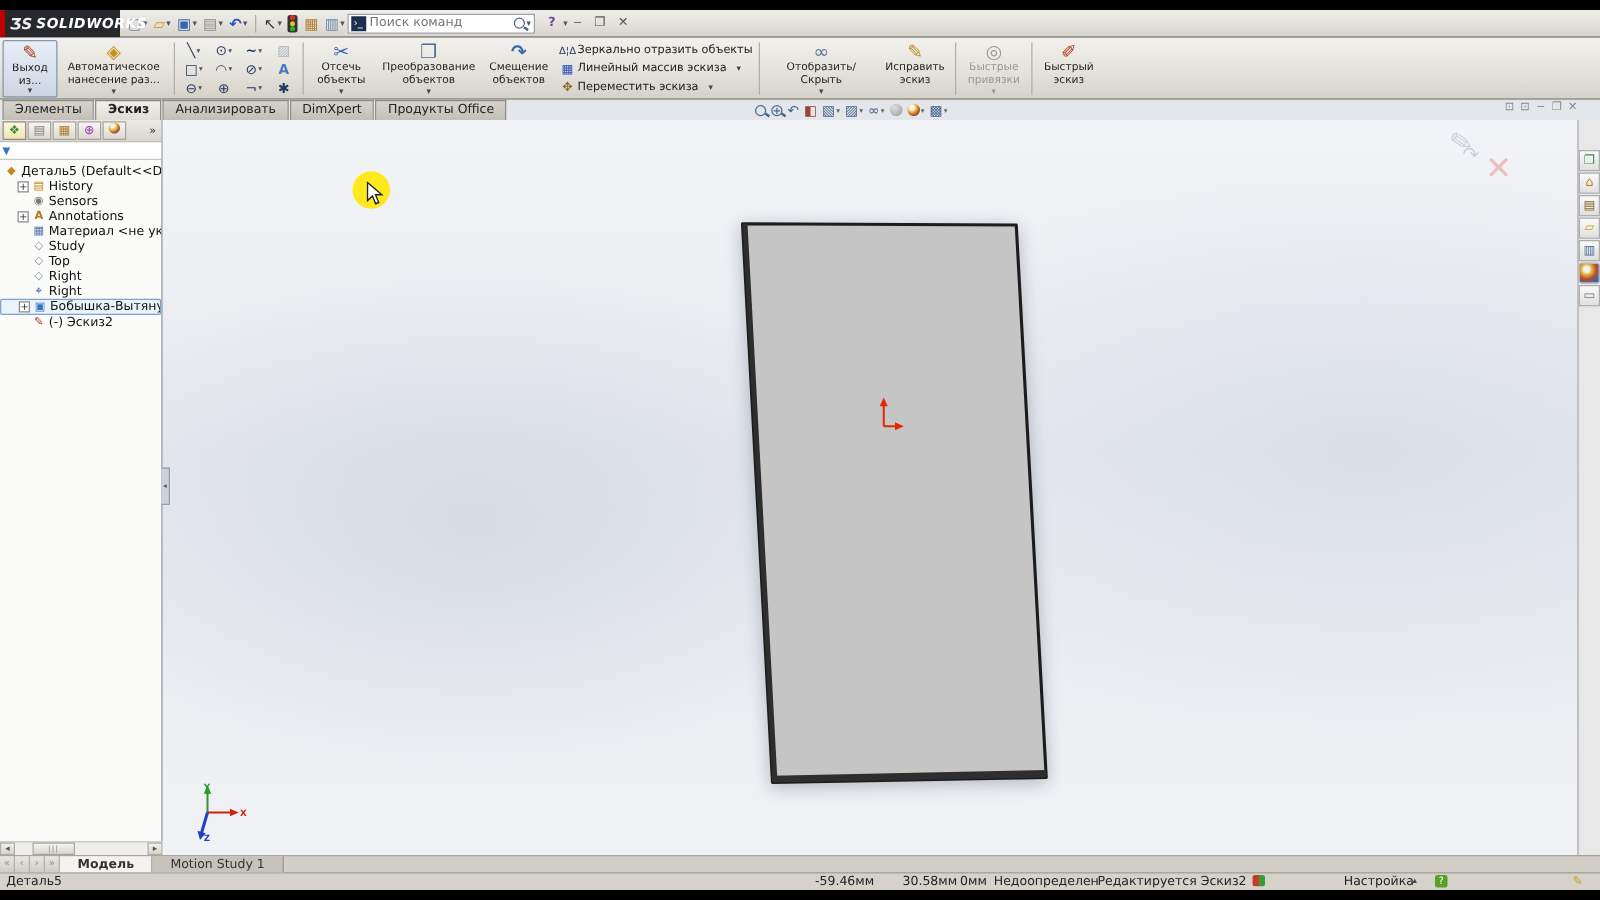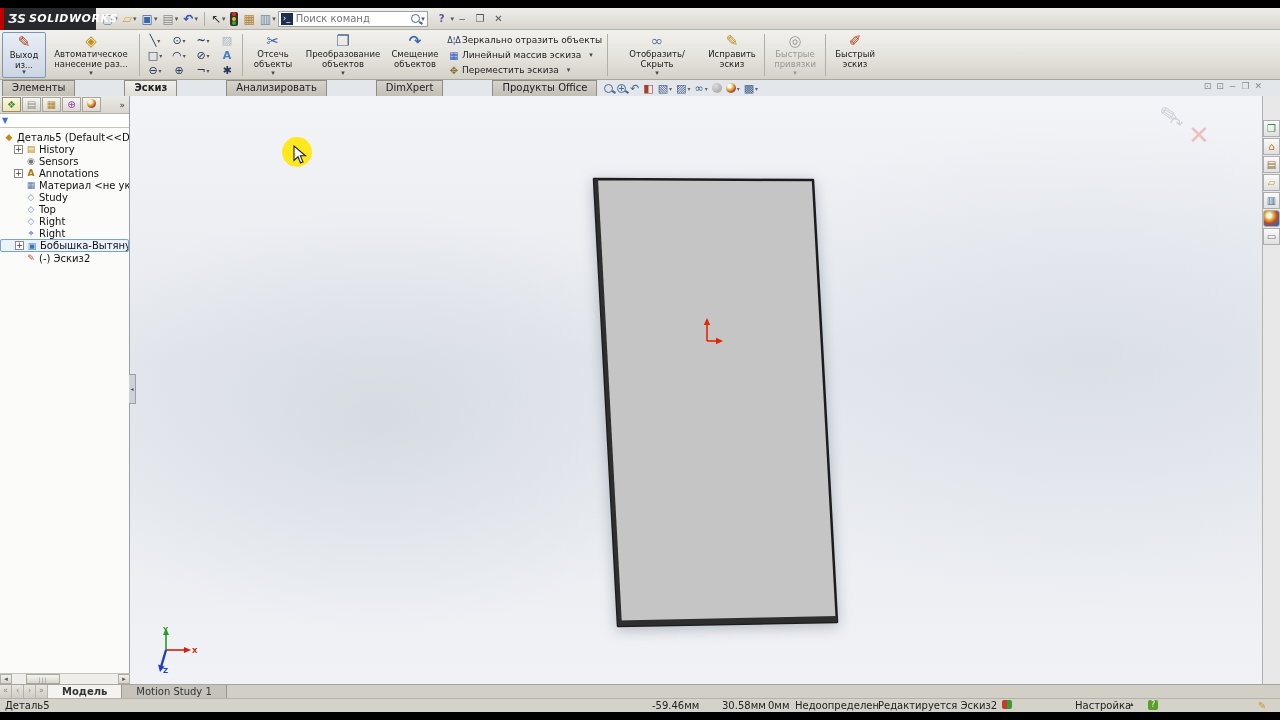--- a/index.html
+++ b/index.html
@@ -53,21 +53,21 @@
   .gcell .gl { font-size:11px; line-height:13px; color:#23365e; }
   .gcell .gdd { font-size:6px; color:#555; }
   #list-group { display:flex; flex-direction:column; justify-content:center; gap:1px; padding:0 2px; }
   .lrow { display:flex; align-items:center; height:14px; }
   .lrow .lic { width:16px; font-size:10px; text-align:center; color:#23365e; flex:0 0 auto; }
   .lrow .llbl { font-size:9px; color:#222; white-space:nowrap; }
   .lrow .ldd { font-size:7px; color:#444; margin-left:8px; }
 
   
   #tabrow { position:absolute; left:0; top:80px; width:1280px; height:16px; background:#e3e6eb; }
-  #cmd-tabs { position:absolute; left:2px; top:0; display:flex; height:16px;gap:48px; }
+  #cmd-tabs { position:absolute; left:2px; top:0; display:flex; height:16px; }
   .ctab { padding:1px 9px; font-size:10px; background:linear-gradient(180deg,#d6d3cc,#c2bfb7); border:1px solid #8f8c84; border-bottom:none; margin-right:1px; color:#222; white-space:nowrap; }
   .ctab.active { background:linear-gradient(180deg,#f0efeb,#e0ddd6); font-weight:bold; }
   #hud { position:absolute; left:604px; top:1px; display:flex; align-items:center; gap:4px; height:14px; }
   .hudi { font-size:11px; line-height:13px; color:#44618a; display:flex; align-items:center; gap:1px; }
   .hudi .hdd { font-size:6px; color:#666; }
   .ball { width:10px; height:10px; border-radius:50%; }
   #mdi-controls { position:absolute; right:18px; top:1px; display:flex; gap:5px; align-items:center; }
   .mdi { font-size:9px; color:#8a8a8a; }
 
   

